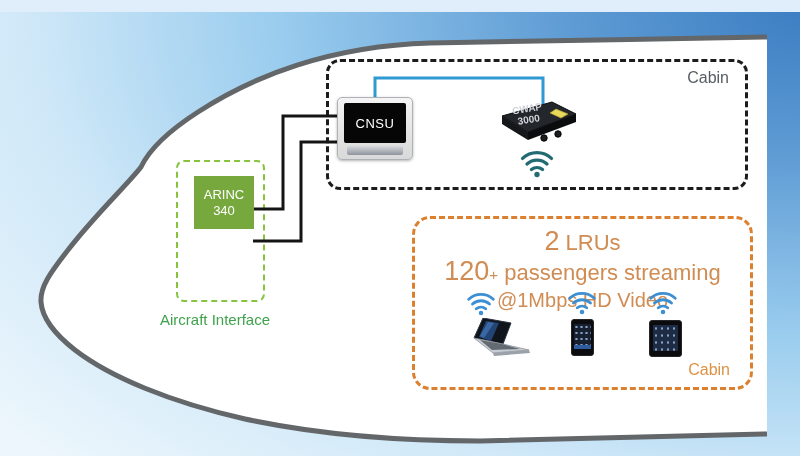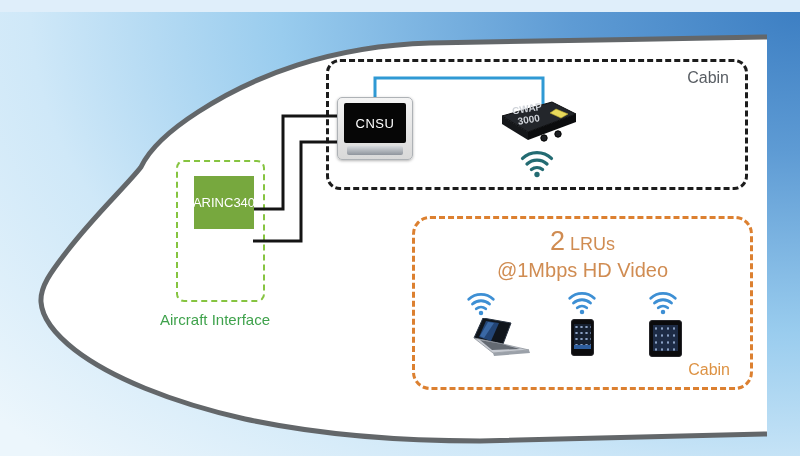--- a/index.html
+++ b/index.html
@@ -17,21 +17,21 @@
   
   .zone{box-sizing:border-box;border-radius:14px;}
   .zone-cabin-top{left:326px;top:47px;width:422px;height:131px;border:3px dashed #1c1c1c;}
   .zone-cabin-top .zone-label{position:absolute;top:7px;right:16px;color:#585d63;font-size:16px;}
   .zone-interface{left:176px;top:148px;width:89px;height:142px;border:2px dashed #86c440;border-radius:8px;}
   .zone-passenger{left:412px;top:204px;width:341px;height:174px;border:3px dashed #dc8030;border-radius:18px;}
   .zone-passenger .zone-label{position:absolute;bottom:8px;right:20px;color:#dd9243;font-size:16px;}
 
   
   .green-box{left:194px;box-sizing:border-box;width:60px;background:#77a83e;color:#fff;
-    display:flex;flex-direction:row;align-items:center;justify-content:center;
+    display:flex;flex-direction:column;align-items:center;justify-content:center;
     font-size:13px;line-height:1.2;text-align:center;}
   .green-box.arinc{top:164px;height:53px;}
   .green-box.discrete{top:221px;height:52px;}
   .interface-label{left:139px;top:299px;width:152px;text-align:center;color:#3fa24c;font-size:15px;}
 
   
   .cnsu{left:337px;top:85px;width:76px;height:63px;background:linear-gradient(#f4f4f4,#d9d9d9);
     border:1px solid #aeb2b6;border-radius:5px;box-shadow:0 1px 3px rgba(0,0,0,.3);box-sizing:border-box;}
   .cnsu .screen{position:absolute;left:6px;right:6px;top:5px;height:40px;background:#060606;border-radius:2px;
     display:flex;align-items:center;justify-content:center;color:#fff;font-size:13px;letter-spacing:.5px;}
@@ -46,21 +46,21 @@
   
   .wifi{color:#3d8fd4;}
   .wifi-cwap{left:517px;top:138px;color:#236b72;}
   .wifi-1{left:464px;top:280px;}
   .wifi-2{left:565px;top:279px;}
   .wifi-3{left:646px;top:279px;}
 
   
   .stats{left:0;top:7px;width:100%;text-align:center;color:#d08c52;line-height:1.12;}
   .stats .big{font-size:27px;}
-  .stats .mid{font-size:18px;}
+  .stats .mid{font-size:22px;}
   .stats .plus{font-size:15px;}
   .stats .row3{font-size:20px;margin-top:3px;}
 
   
   .laptop{left:469px;top:306px;}
   .phone{left:571px;top:307px;width:23px;height:37px;background:#0c0c0e;border-radius:3px;
     box-sizing:border-box;border:1px solid #26262a;}
   .phone .scr{position:absolute;left:2px;right:2px;top:4px;bottom:6px;background-color:#162030;
     background-image:radial-gradient(circle,#8aa0c4 1px,rgba(0,0,0,0) 1.3px);background-size:5px 6px;}
   .phone .dock{position:absolute;left:2px;right:2px;bottom:6px;height:4px;background:#2d5d9e;}
@@ -81,20 +81,21 @@
 
   <div class="abs zone zone-cabin-top">
     <div class="zone-label">Cabin</div>
   </div>
 
   <div class="abs zone zone-interface"></div>
 
   <div class="abs zone zone-passenger">
     <div class="abs stats">
       <div><span class="big">2</span><span class="mid"> LRUs</span></div>
+      <div><span class="big">120</span><span class="plus">+</span><span class="mid"> passengers streaming</span></div>
       <div class="row3">@1Mbps HD Video</div>
     </div>
     <div class="zone-label">Cabin</div>
   </div>
 
   <svg class="abs" style="left:0;top:0;" width="800" height="456" viewBox="0 0 800 456">
     <polyline points="253,197 283,197 283,104 341,104" fill="none" stroke="#141414" stroke-width="3"></polyline>
     <polyline points="253,229 301,229 301,130 341,130" fill="none" stroke="#141414" stroke-width="3"></polyline>
     <polyline points="375,86 375,66 543,66 543,92" fill="none" stroke="#2f99d4" stroke-width="3"></polyline>
   </svg>

